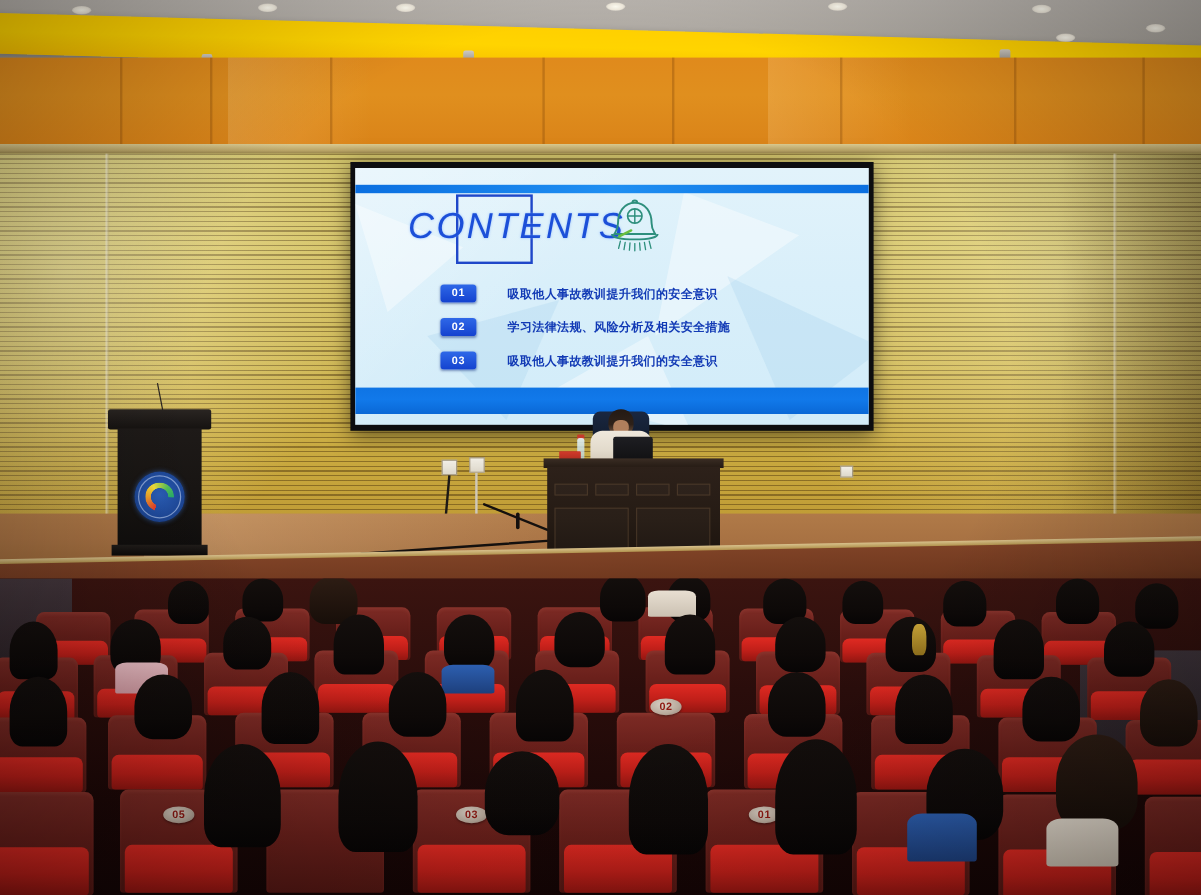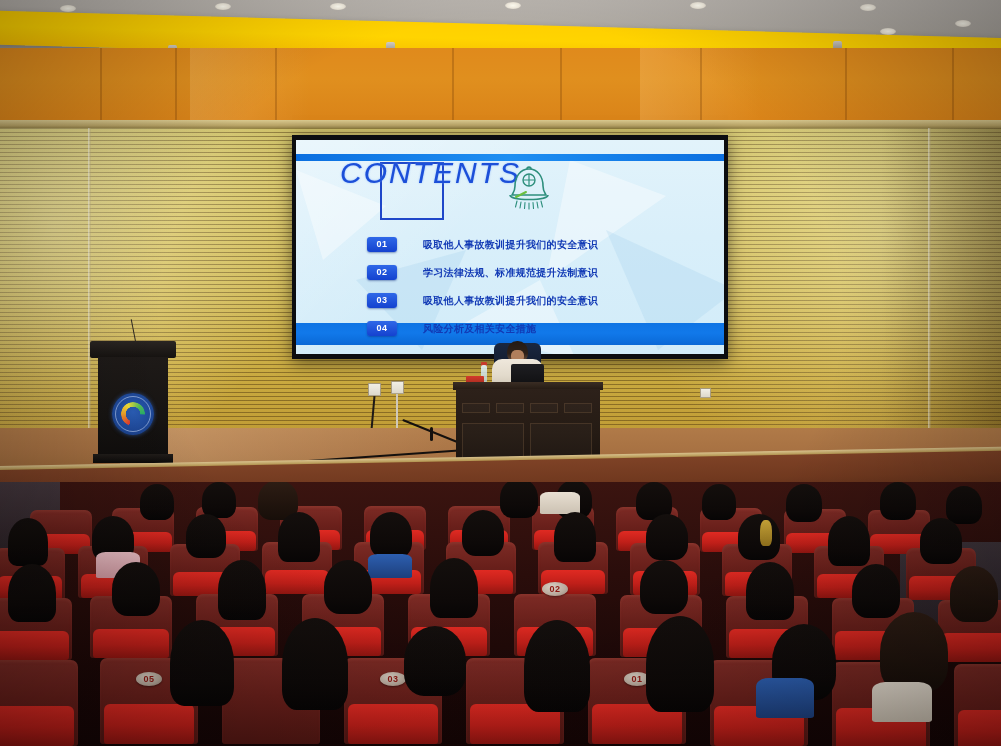--- a/index.html
+++ b/index.html
@@ -111,21 +111,21 @@
   .poly.d { background: rgba(150,200,230,.22); }
   .band-top {
     position: absolute; left: 0; right: 0; top: 14px; height: 7px;
     background: linear-gradient(90deg,#0b6fe0 0%, #1f8ff2 50%, #0b6fe0 100%);
   }
   .band-bottom {
     position: absolute; left: 0; right: 0; bottom: 9px; height: 22px;
     background: linear-gradient(180deg,#0f74e4 0%, #1179ea 45%, #0a68d6 100%);
   }
   .contents-title {
-    position: absolute; left: 44px; top: 16px;
+    position: absolute; left: 44px; top: 32px;
     font-family: "Liberation Sans", sans-serif;
     font-size: 30px; font-style: italic; font-weight: 400;
     letter-spacing: 2px; color: #1c4fd8;
     text-shadow: 0 0 2px rgba(120,170,255,.8);
     z-index: 3;
   }
   .contents-box {
     position: absolute; left: 84px; top: 22px; width: 64px; height: 58px;
     border: 2px solid #1f47c9;
     z-index: 2;
@@ -424,29 +424,25 @@
         </svg>
       </div>
 
       <div class="toc">
         <div class="toc-row">
           <div class="toc-num">01</div>
           <div class="toc-text">吸取他人事故教训提升我们的安全意识</div>
         </div>
         <div class="toc-row">
           <div class="toc-num">02</div>
-          <div class="toc-text">学习法律法规、标准规范提升法制意识</div>
+          <div class="toc-text">学习法律法规、风险分析及相关安全措施</div>
         </div>
         <div class="toc-row">
           <div class="toc-num">03</div>
           <div class="toc-text">吸取他人事故教训提升我们的安全意识</div>
-        </div>
-        <div class="toc-row">
-          <div class="toc-num">04</div>
-          <div class="toc-text">风险分析及相关安全措施</div>
         </div>
       </div>
 
       <div class="band-bottom"></div>
     </div>
   </div>
 
   <div class="stage-floor">
     <div class="sheen"></div>
   </div>

